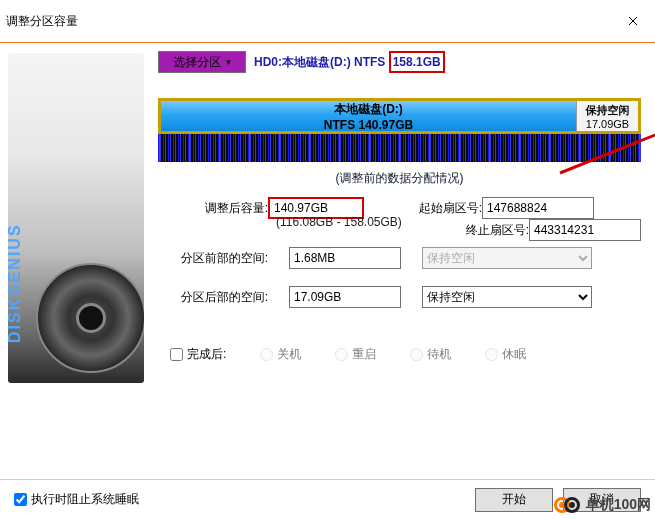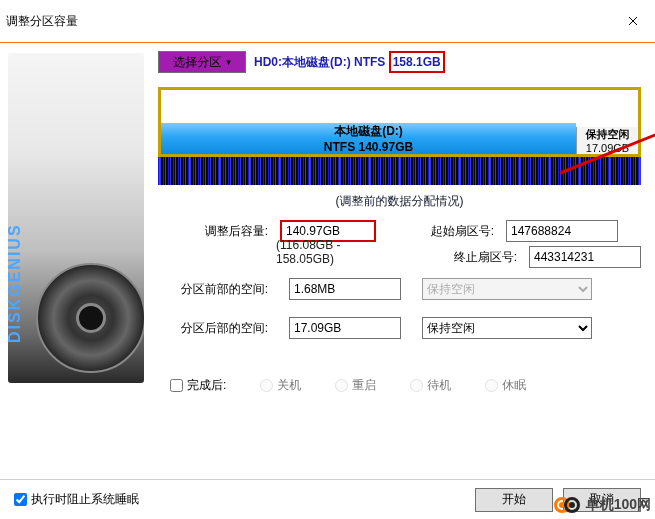--- a/index.html
+++ b/index.html
@@ -12,42 +12,42 @@
   .disk-img { width: 136px; height: 330px; background: linear-gradient(180deg,#f5f5f5,#e8e8e8 30%,#bfbfbf 60%,#6b6b6b 85%,#2a2a2a); border-radius: 3px; position: relative; overflow: hidden; }
   .disk-img::after { content:"DISKGENIUS"; position:absolute; left:16px; bottom:40px; transform: rotate(-90deg); transform-origin:left bottom; font-size:16px; font-weight:bold; color:#4da6ff; letter-spacing:2px; }
   .disk-img .platter { position:absolute; width:110px; height:110px; border-radius:50%; left:28px; bottom:10px; background: radial-gradient(circle,#555 0%,#333 30%,#666 50%,#2a2a2a 70%,#444 100%); border:2px solid #888; }
   .disk-img .platter::after{content:"";position:absolute;width:24px;height:24px;border-radius:50%;background:#111;left:50%;top:50%;transform:translate(-50%,-50%);border:3px solid #888;}
   .main { flex: 1; padding: 8px 14px 10px 6px; position: relative; }
   .row { display: flex; align-items: center; margin-bottom: 6px; }
   .select-btn { width: 88px; height: 22px; border: 1px solid #707070; background: #a21caf; font-size: 12px; cursor: pointer; display:inline-flex;align-items:center;justify-content:center;gap:2px; }
   .select-btn::after { content:"▾"; font-size:9px; margin-left:3px; }
   .disk-label { margin-left: 8px; color: #1e1eaa; font-weight: bold; font-size: 12px; }
   .redbox { border: 2px solid #d40000; display:inline-block; padding: 0 2px; line-height:18px; }
-  .partition-bar { margin-top: 14px; height: 70px; border: 3px solid #c5a100; display: flex; position: relative; align-items: flex-end; }
+  .partition-bar { margin-top: 25px; height: 36px; border: 3px solid #c5a100; display: flex; position: relative; }
   .used-part { flex: 1; background: linear-gradient(180deg,#7cc8ff 0%,#2aa5f5 45%,#0d8ae0 100%); color: #000; display:flex; flex-direction:column; align-items:center; justify-content:center; font-weight:bold; font-size:12px; }
   .free-part { width: 62px; background: #f4f4f4; border-left:1px solid #999; display:flex; flex-direction:column; align-items:center; justify-content:center; font-size:11px; }
   .free-part .lbl { font-weight:bold; }
   .usage-strip { height: 28px; background:#0a0a0a; position:relative; overflow:hidden; }
   .usage-strip .noise { position:absolute; inset:0; background:
     repeating-linear-gradient(90deg,#1a1aff 0 1px,transparent 1px 2px,#3a3aff 2px 3px,transparent 3px 5px),
     repeating-linear-gradient(90deg,#ff1a1a 0 2px,transparent 2px 30px);
     opacity:0.9;}
   .caption { text-align:center; margin-top:8px; font-size:12px; color:#0f172a; }
   .form-area { margin-top: 10px; }
   .form-row { display:flex; align-items:center; margin-bottom:17px; gap:21px; }
   .form-row .lbl { width: 110px; text-align:right; font-size:12px; color:#000; }
   .form-row.indent .lbl { width: 110px; }
   input.txt { height:22px; border:1px solid #707070; padding:0 4px; font-size:12px; background:#fff; }
   input.txt.red { border:2px solid #d40000; }
   .w84 { width:96px; }
   .w112 { width:112px; }
   select.sel { height:22px; border:1px solid #707070; font-size:12px; background:#fff; width:170px; }
   select.sel:disabled { color:#8a8a8a; background:#f0f0f0; }
   .rowpair { display:flex; gap:38px; }
-  .sub { display:flex; align-items:center; gap:12px; }
+  .sub { display:flex; align-items:center; gap:0; }
   .rangestr { font-size:12px; color:#222; margin-left:118px; margin-top:-4px; margin-bottom:6px; }
   .radio-row { display:flex; align-items:center; gap:34px; margin-top:38px; margin-left:12px; }
   .radio-row label { display:flex; align-items:center; gap:4px; color:#7a7a7a; }
   .radio-row input[type=radio]{accent-color:#7a7a7a;}
   .radio-row input[type=radio]:disabled{opacity:0.6;}
   .chk { display:flex; align-items:center; gap:4px; }
   .bottom-bar { position:absolute; left:0; right:0; bottom:0; height:40px; border-top:1px solid #d0d0d0; display:flex; align-items:center; padding:0 14px; }
   .bottom-bar .spacer{flex:1;}
   .btn { width:78px; height:24px; border:1px solid #707070; background:#e1e1e1; font-size:12px; cursor:pointer; margin-left:10px; display:inline-flex;align-items:center;justify-content:center;}
   .arrow { position:absolute; pointer-events:none; }

